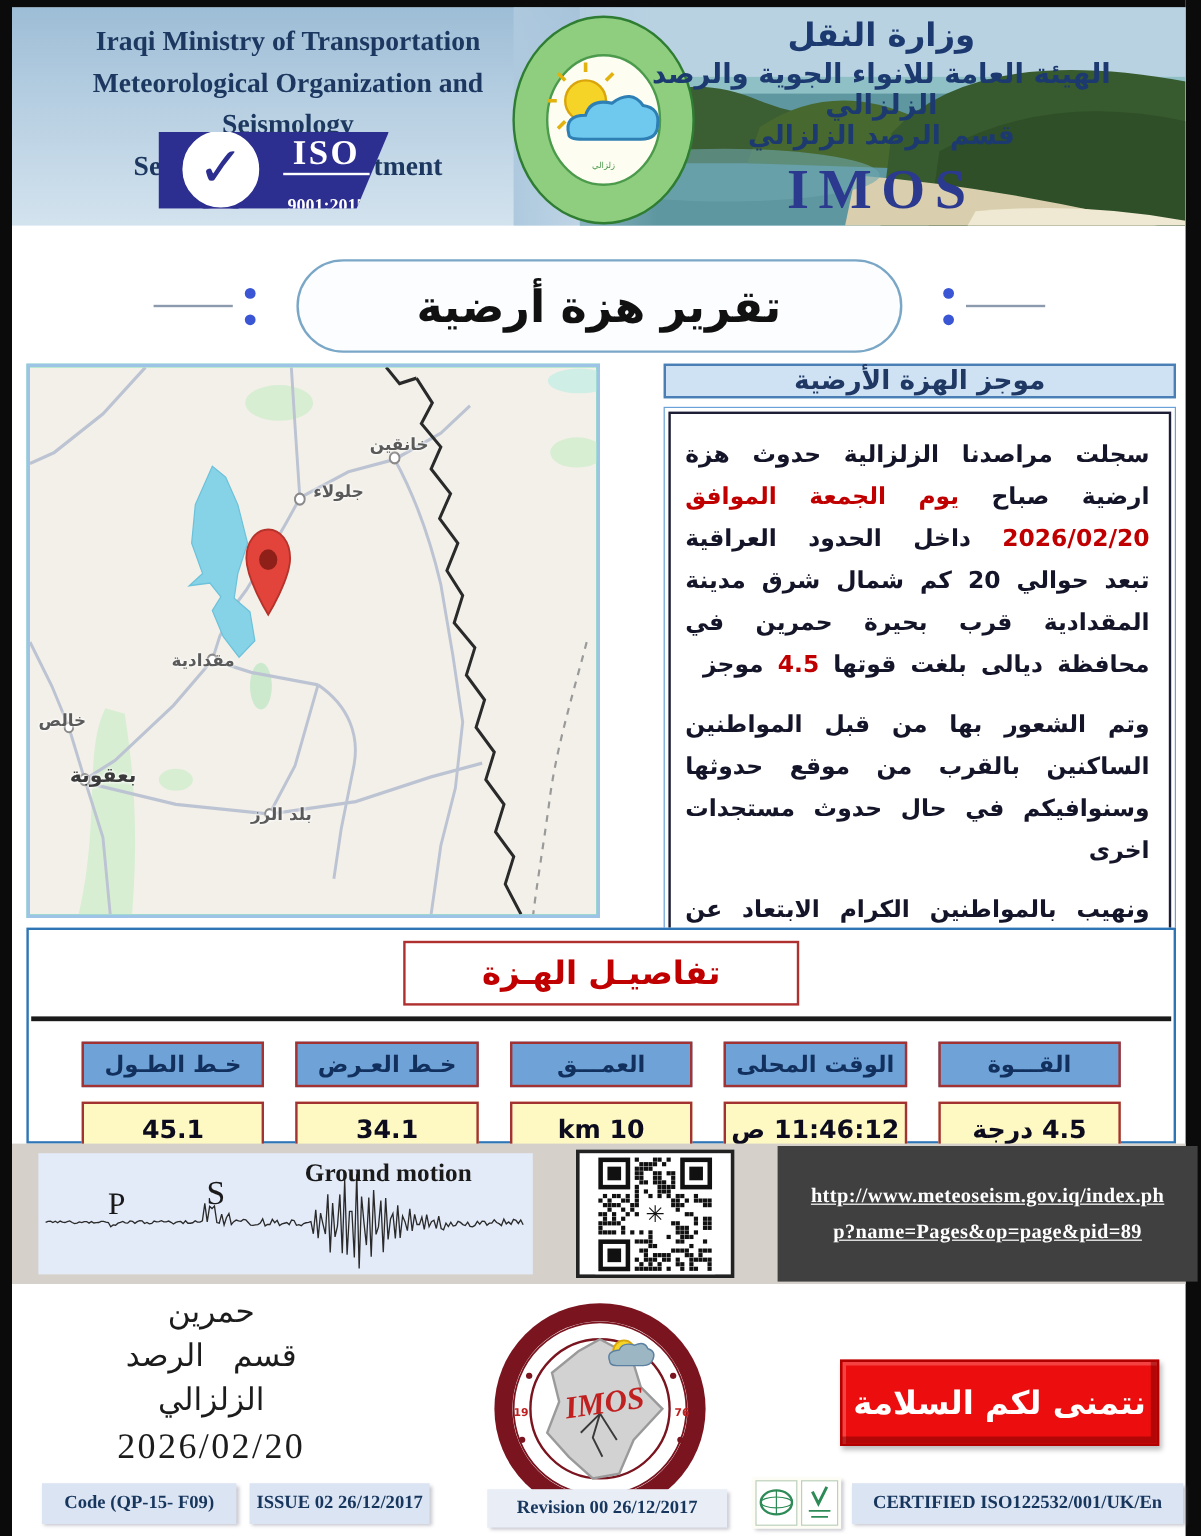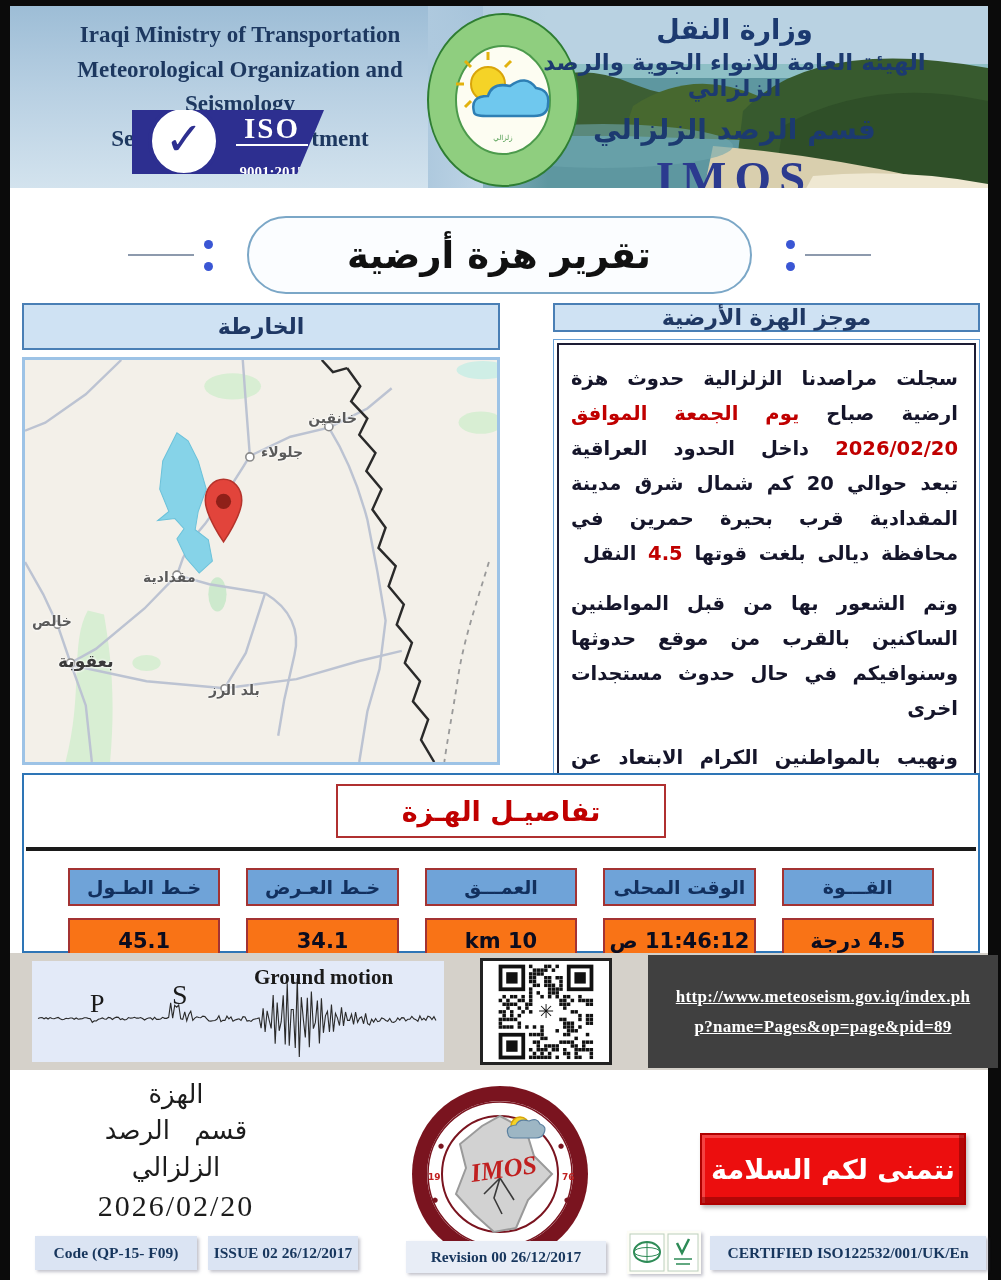--- a/index.html
+++ b/index.html
@@ -25,21 +25,21 @@
   .iso-circle { position:absolute; left:16px; top:-5px; width:72px; height:72px; border-radius:50%;
                 background:#fff; border:4px solid #2d2f90; color:#2d2f90; font-size:46px;
                 font-weight:bold; line-height:60px; text-align:center; }
   .iso-texts { position:absolute; left:104px; top:4px; color:#fff; text-align:center; width:72px;
                font-family:Liberation Serif, serif; }
   .iso-word { font-size:29px; font-weight:bold; letter-spacing:2px; line-height:1.0; }
   .iso-year { font-size:15px; font-weight:bold; border-top:2px solid #fff; padding-top:18px; margin-top:1px; }
   .hdr-logo { position:absolute; left:416px; top:6px; width:154px; height:176px; }
   .ar-block { position:absolute; right:16px; top:8px; width:475px; text-align:center;
               direction:rtl; color:#1c3a70; font-weight:bold; }
-  .ar-l1 { font-size:27px; } .ar-l2 { font-size:23px; margin-top:4px; } .ar-l3 { font-size:28px; margin-top:12px; }
+  .ar-l1 { font-size:27px; } .ar-l2 { font-size:23px; margin-top:4px; } .ar-l3 { font-size:22px; margin-top:0; }
   .imos-big { font-family:"Liberation Serif", serif; font-size:47px; font-weight:bold;
               color:#2b3a8f; letter-spacing:8px; margin-top:5px; }
 
   
   .title-row { position:absolute; left:10px; right:13px; top:210px; height:90px;
                display:flex; align-items:center; justify-content:center; gap:34px; }
   .decor { display:flex; align-items:center; gap:10px; }
   .decor-line { width:66px; height:2px; background:#8d9aad; }
   .decor-colon { display:flex; flex-direction:column; gap:13px; }
   .decor-colon i { width:9px; height:9px; border-radius:50%; background:#3a56d4; }
@@ -70,21 +70,21 @@
              border:2px solid #2e75b6; background:#fff; }
   .det-title { width:330px; height:54px; margin:9px auto 0; border:2.5px solid #b03030;
                display:flex; align-items:center; justify-content:center;
                font-size:27px; font-weight:bold; color:#c00000; direction:rtl; }
   .det-hr { height:4px; background:#1a1a1a; margin:9px 2px 17px; }
   .det-row { display:flex; direction:rtl; gap:26px; padding:0 44px; }
   .det-cell { flex:1; display:flex; flex-direction:column; }
   .det-head { height:38px; background:#6fa3d8; border:2px solid #a33333; display:flex;
               align-items:center; justify-content:center; font-size:19px; font-weight:bold;
               color:#12305e; direction:rtl; }
-  .det-val  { height:46px; margin-top:12px; background:#f97316; border:2px solid #a33333;
+  .det-val  { height:46px; margin-top:12px; background:#fef9c3; border:2px solid #a33333;
               display:flex; align-items:center; justify-content:center; font-size:21px;
               font-weight:bold; color:#0c0c1e; direction:rtl; }
 
   
   .grayband { position:absolute; left:10px; top:953px; width:978px; height:117px; background:#d5d1ca; }
   .seismo { position:absolute; left:22px; top:8px; width:412px; height:101px; background:#e3eaf8; }
   .seismo svg { position:absolute; inset:0; width:100%; height:100%; }
   .seismo-lbl { position:absolute; font-family:"Liberation Serif", serif; color:#1a1a1a; }
   .lbl-p { left:58px; top:28px; font-size:26px; }
   .lbl-s { left:140px; top:18px; font-size:28px; }
@@ -192,21 +192,20 @@
           <i></i>
           <i></i>
         </div>
       <div class="decor-line"></div>
     </div>
   </div>
 
   <div class="columns">
 
     <div class="col col-map">
-      <div class="col-head">الخارطة</div>
       <div class="map-box">
         <svg viewBox="0 0 466 398" preserveAspectRatio="none">
           <rect x="0" y="0" width="466" height="398" fill="#f3f0e9"></rect>
           <ellipse cx="205" cy="26" rx="28" ry="13" fill="#d8eed3"></ellipse>
           <ellipse cx="450" cy="62" rx="22" ry="11" fill="#d8eed3"></ellipse>
           <ellipse cx="452" cy="10" rx="26" ry="9" fill="#cfeee6"></ellipse>
           <path d="M62,248 C44,280 58,330 40,398 L84,398 C90,330 84,288 78,252 Z" fill="#d8eed3"></path>
           <ellipse cx="190" cy="232" rx="9" ry="17" fill="#cde9cd"></ellipse>
           <ellipse cx="120" cy="300" rx="14" ry="8" fill="#d8eed3"></ellipse>
           <g stroke="#bcc3d2" stroke-width="2.4" fill="none">
@@ -249,21 +248,21 @@
         <div class="map-label" style="left:1.5%; top:63%;">خالص</div>
         <div class="map-label lbl-big" style="left:7%; top:72.5%;">بعقوبة</div>
         <div class="map-label" style="left:39%; top:80%;">بلد الرز</div>
       </div>
     </div>
 
     <div class="col col-sum">
       <div class="col-head">موجز الهزة الأرضية</div>
       <div class="sum-box">
         <div class="sum-inner">
-          <p><span>سجلت مراصدنا الزلزالية حدوث هزة ارضية صباح </span><span class="red">يوم الجمعة الموافق  </span><span class="red">2026/02/20</span><span>  داخل الحدود العراقية تبعد حوالي 20 كم شمال شرق مدينة المقدادية قرب بحيرة حمرين في محافظة ديالى بلغت قوتها </span><span class="red">4.5</span><span> النقل</span></p>
+          <p><span>سجلت مراصدنا الزلزالية حدوث هزة ارضية صباح </span><span class="red">يوم الجمعة الموافق  </span><span class="red">2026/02/20</span><span>  داخل الحدود العراقية تبعد حوالي 20 كم شمال شرق مدينة المقدادية قرب بحيرة حمرين في محافظة ديالى بلغت قوتها </span><span class="red">4.5</span><span> موجز</span></p>
           <p>وتم الشعور بها من قبل المواطنين الساكنين بالقرب من موقع حدوثها وسنوافيكم في حال حدوث مستجدات اخرى</p>
           <p>ونهيب بالمواطنين الكرام الابتعاد عن الإخبار الكاذبة والإشاعات والالتزام بالوصايا الزلزالية</p>
         </div>
       </div>
     </div>
   </div>
 
   <div class="details">
     <div class="det-title">تفاصيـل الهـزة</div>
     <div class="det-hr"></div>
@@ -502,21 +501,21 @@
       </svg>
     </div>
 
     <div class="url-box">
       <a href="#">http://www.meteoseism.gov.iq/index.ph</a>
       <a href="#">p?name=Pages&amp;op=page&amp;pid=89</a>
     </div>
   </div>
 
   <div class="prepared">
-    <div>الهزة</div>
+    <div>حمرين</div>
     <div>قسم الرصد</div>
     <div>الزلزالي</div>
     <span class="date">2026/02/20</span>
   </div>
 
   <svg class="footer-logo" viewBox="0 0 184 184">
     <circle cx="92" cy="92" r="88" fill="#7a141f"></circle>
     <circle cx="92" cy="92" r="73" fill="#fff"></circle>
     <circle cx="92" cy="92" r="72" fill="none" stroke="#7a141f" stroke-width="1.5"></circle>
     <circle cx="92" cy="92" r="58" fill="none" stroke="#7a141f" stroke-width="2"></circle>

